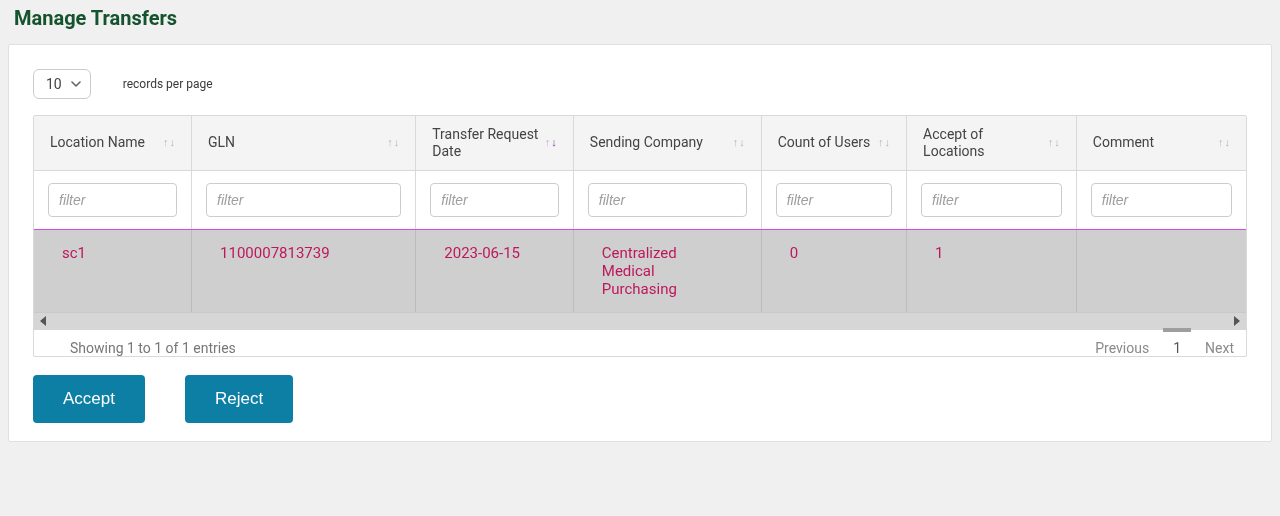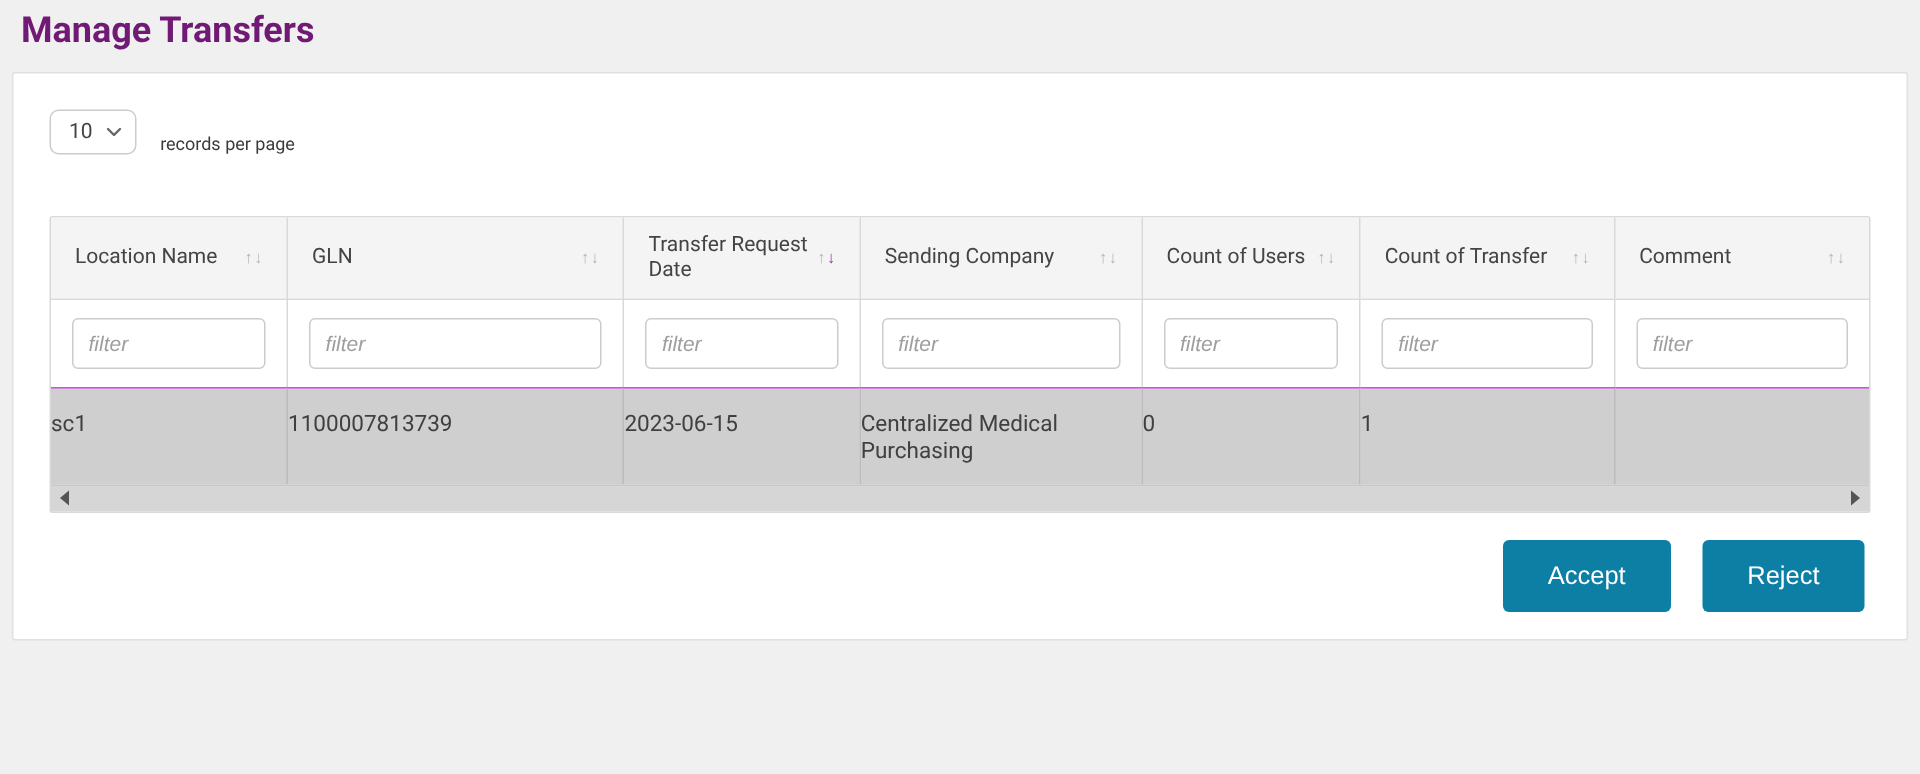--- a/index.html
+++ b/index.html
@@ -9,36 +9,36 @@
     background: #f0f0f0;
     color: #333;
     width: 1280px;
     height: 516px;
     overflow: hidden;
   }
   .page {
     padding: 6px 8px 8px 8px;
   }
   .title {
-    font-size: 24px;
+    font-size: 20px;
     font-weight: 700;
-    color: #701a75;
+    color: #14532d;
     margin: 0 0 14px 6px;
   }
   .card {
     background: #fff;
     border: 1px solid #e0e0e0;
     padding: 24px 24px 18px 24px;
     border-radius: 2px;
   }
   .pagesize-row {
     display: flex;
-    align-items: flex-end;
-    gap: 16px;
-    margin-bottom: 41px;
+    align-items: center;
+    gap: 32px;
+    margin-bottom: 16px;
   }
   .select-wrap {
     position: relative;
     display: inline-flex;
     align-items: center;
     border: 1px solid #ccc;
     border-radius: 6px;
     padding: 6px 28px 6px 12px;
     font-size: 14px;
     color: #444;
@@ -95,23 +95,23 @@
     color: #555;
     border: 1px solid #ccc;
     border-radius: 4px;
     font-style: italic;
     background:#fff;
   }
   .filter-input::placeholder { color:#9e9e9e; }
 
   tbody tr.data-row td {
     background: #cfcfcf;
-    color: #404040;
+    color: #be185d;
     font-size: 15px;
-    padding: 14px 0;
+    padding: 14px 28px;
     border-right: 1px solid #bcbcbc;
     vertical-align: top;
   }
   tbody tr.data-row td:last-child { border-right: none; }
 
   .hscroll {
     height: 18px;
     background: #d6d6d6;
     border-top: 1px solid #c9c9c9;
     display:flex;
@@ -136,22 +136,22 @@
   .pager .page-num { color:#555; position:relative; }
   .pager .page-num::before {
     content:"";
     position:absolute;
     top:-12px; left:50%; transform:translateX(-50%);
     width:28px; height:4px; background:#9e9e9e;
   }
 
   .actions {
     display:flex;
-    gap:21px;
-    justify-content:flex-end;
+    gap:40px;
+    justify-content:flex-start;
     margin-top: 18px;
     padding-right: 4px;
   }
   .btn {
     background:#0d7fa5;
     color:#fff;
     border:none;
     border-radius:4px;
     font-size:17px;
     padding: 14px 30px;
@@ -232,21 +232,21 @@
               <div class="th-inner">
                   <span class="th-label">Count of Users</span>
                 <span class="sort-icons">
                     <span class="arrow-up">↑</span>
                     <span class="arrow-down down">↓</span>
                   </span>
                 </div>
               </th>
             <th>
               <div class="th-inner">
-                  <span class="th-label">Count of Transfer</span>
+                  <span class="th-label">Accept of Locations</span>
                 <span class="sort-icons">
                     <span class="arrow-up">↑</span>
                     <span class="arrow-down down">↓</span>
                   </span>
                 </div>
               </th>
             <th>
               <div class="th-inner">
                   <span class="th-label">Comment</span>
                 <span class="sort-icons">
@@ -276,20 +276,28 @@
             <td>1</td>
             <td></td>
           </tr>
         </tbody>
       </table>
       <div class="hscroll">
         <div class="tri left"></div>
         <div class="track"></div>
         <div class="tri right"></div>
       </div>
+      <div class="footer-row">
+        <span>Showing 1 to 1 of 1 entries</span>
+        <div class="pager">
+          <span>Previous</span>
+          <span class="page-num">1</span>
+          <span>Next</span>
+        </div>
+      </div>
     </div>
 
     <div class="actions">
       <button class="btn">Accept</button>
       <button class="btn">Reject</button>
     </div>
 
   </div>
 </div>
 

